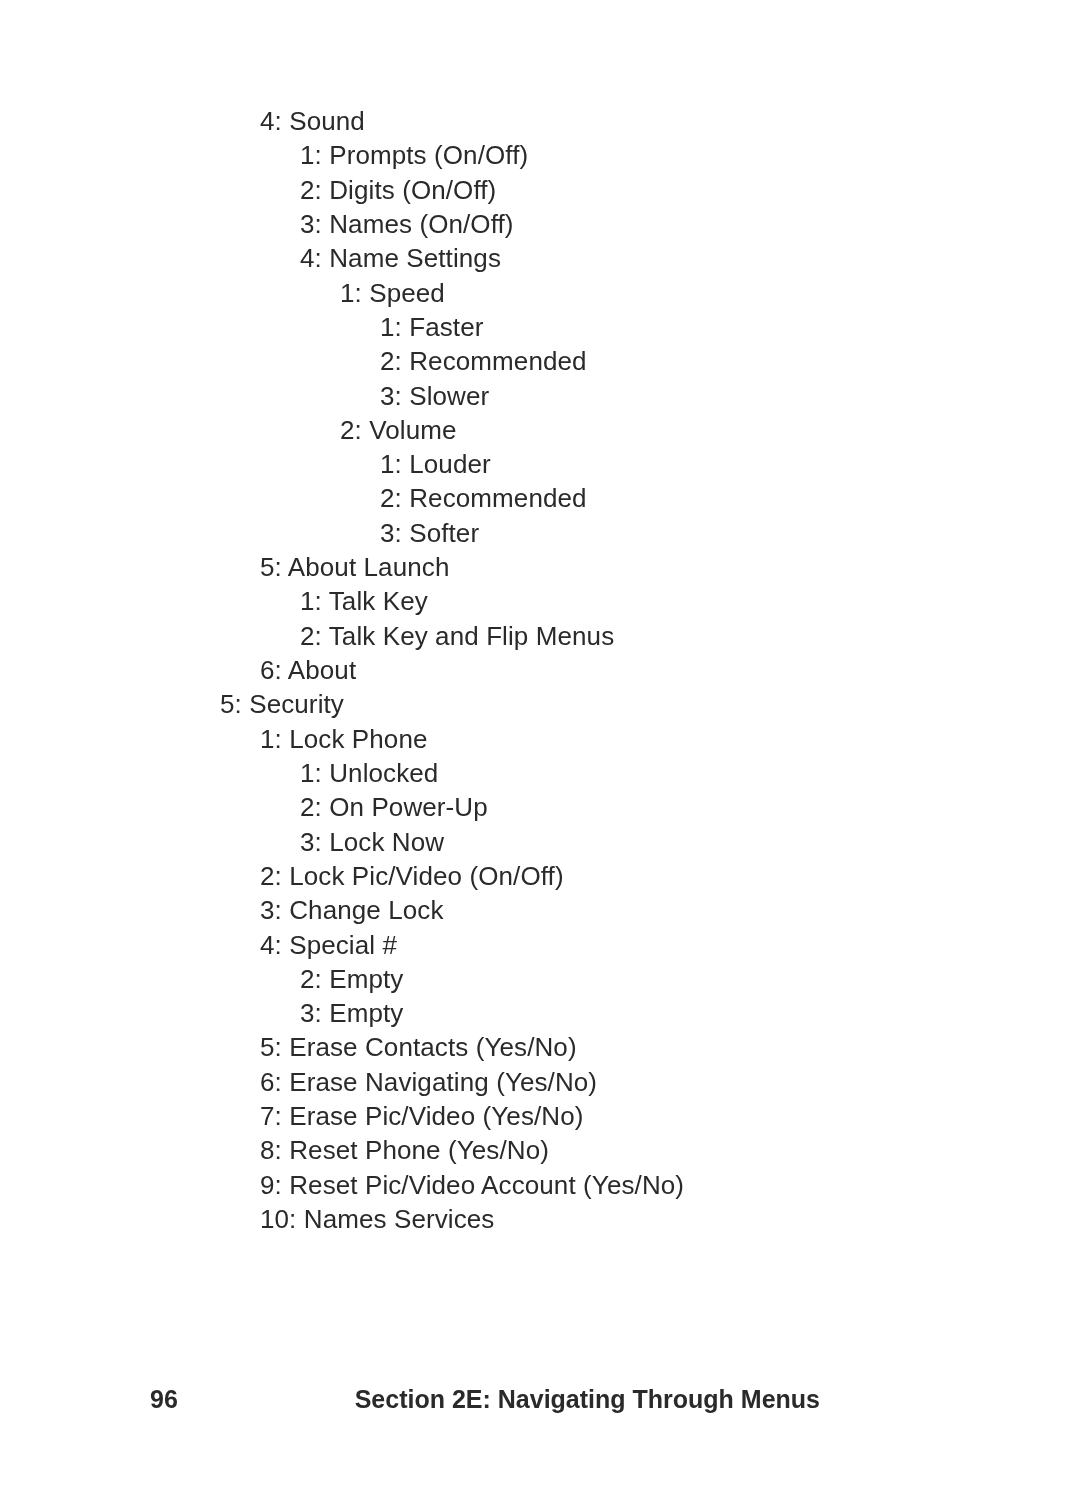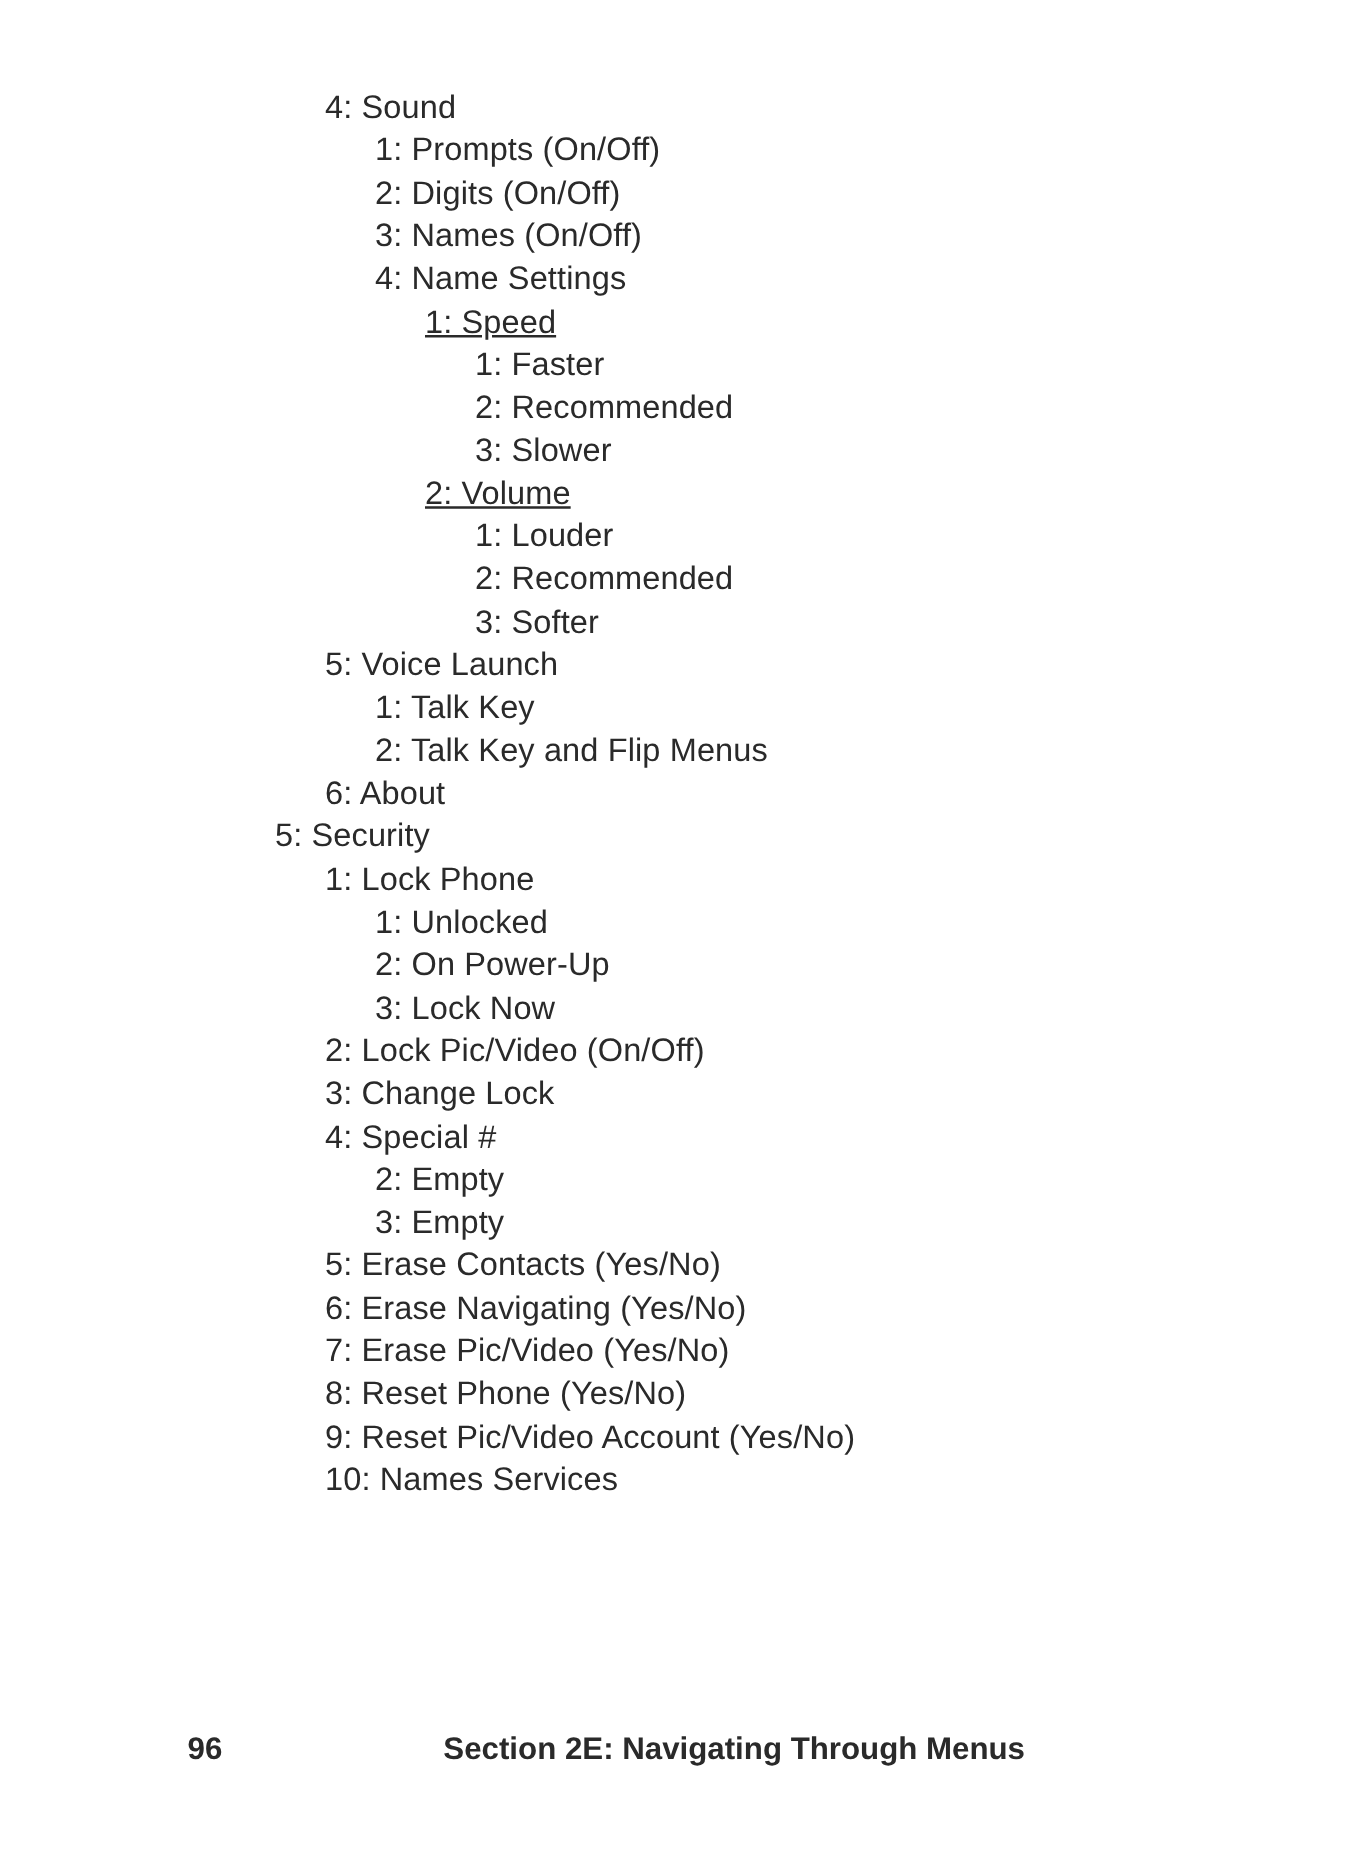--- a/index.html
+++ b/index.html
@@ -8,37 +8,37 @@
     width: 1080px;
     height: 1496px;
     background: #ffffff;
     font-family: "Segoe UI", "Helvetica Neue", Arial, sans-serif;
     color: #2a2a2a;
   }
   .page {
     box-sizing: border-box;
     width: 940px;
     height: 1496px;
-    padding: 68px 120px 90px 150px;
+    padding: 104px 120px 90px 150px;
     position: relative;
   }
   .menu-tree {
     font-size: 26px;
     line-height: 1.32;
     font-weight: 500;
     letter-spacing: 0.1px;
   }
   .menu-tree .item {
     white-space: nowrap;
   }
   
   .lvl0 { padding-left: 70px; }
   .lvl1 { padding-left: 110px; }
   .lvl2 { padding-left: 150px; }
-  .lvl3 { padding-left: 190px; text-decoration: underline; }
+  .lvl3 { padding-left: 190px; }
   .lvl4 { padding-left: 230px; }
 
   .footer {
     position: absolute;
     bottom: 82px;
     left: 150px;
     right: 120px;
     display: flex;
     justify-content: space-between;
     align-items: baseline;
@@ -63,21 +63,21 @@
       <div class="item lvl2">3: Names (On/Off)</div>
       <div class="item lvl2">4: Name Settings</div>
       <div class="item lvl3">1: Speed</div>
       <div class="item lvl4">1: Faster</div>
       <div class="item lvl4">2: Recommended</div>
       <div class="item lvl4">3: Slower</div>
       <div class="item lvl3">2: Volume</div>
       <div class="item lvl4">1: Louder</div>
       <div class="item lvl4">2: Recommended</div>
       <div class="item lvl4">3: Softer</div>
-      <div class="item lvl1">5: Voice Launch</div>
+      <div class="item lvl1">5: About Launch</div>
       <div class="item lvl2">1: Talk Key</div>
       <div class="item lvl2">2: Talk Key and Flip Menus</div>
       <div class="item lvl1">6: About</div>
       <div class="item lvl0">5: Security</div>
       <div class="item lvl1">1: Lock Phone</div>
       <div class="item lvl2">1: Unlocked</div>
       <div class="item lvl2">2: On Power-Up</div>
       <div class="item lvl2">3: Lock Now</div>
       <div class="item lvl1">2: Lock Pic/Video (On/Off)</div>
       <div class="item lvl1">3: Change Lock</div>

